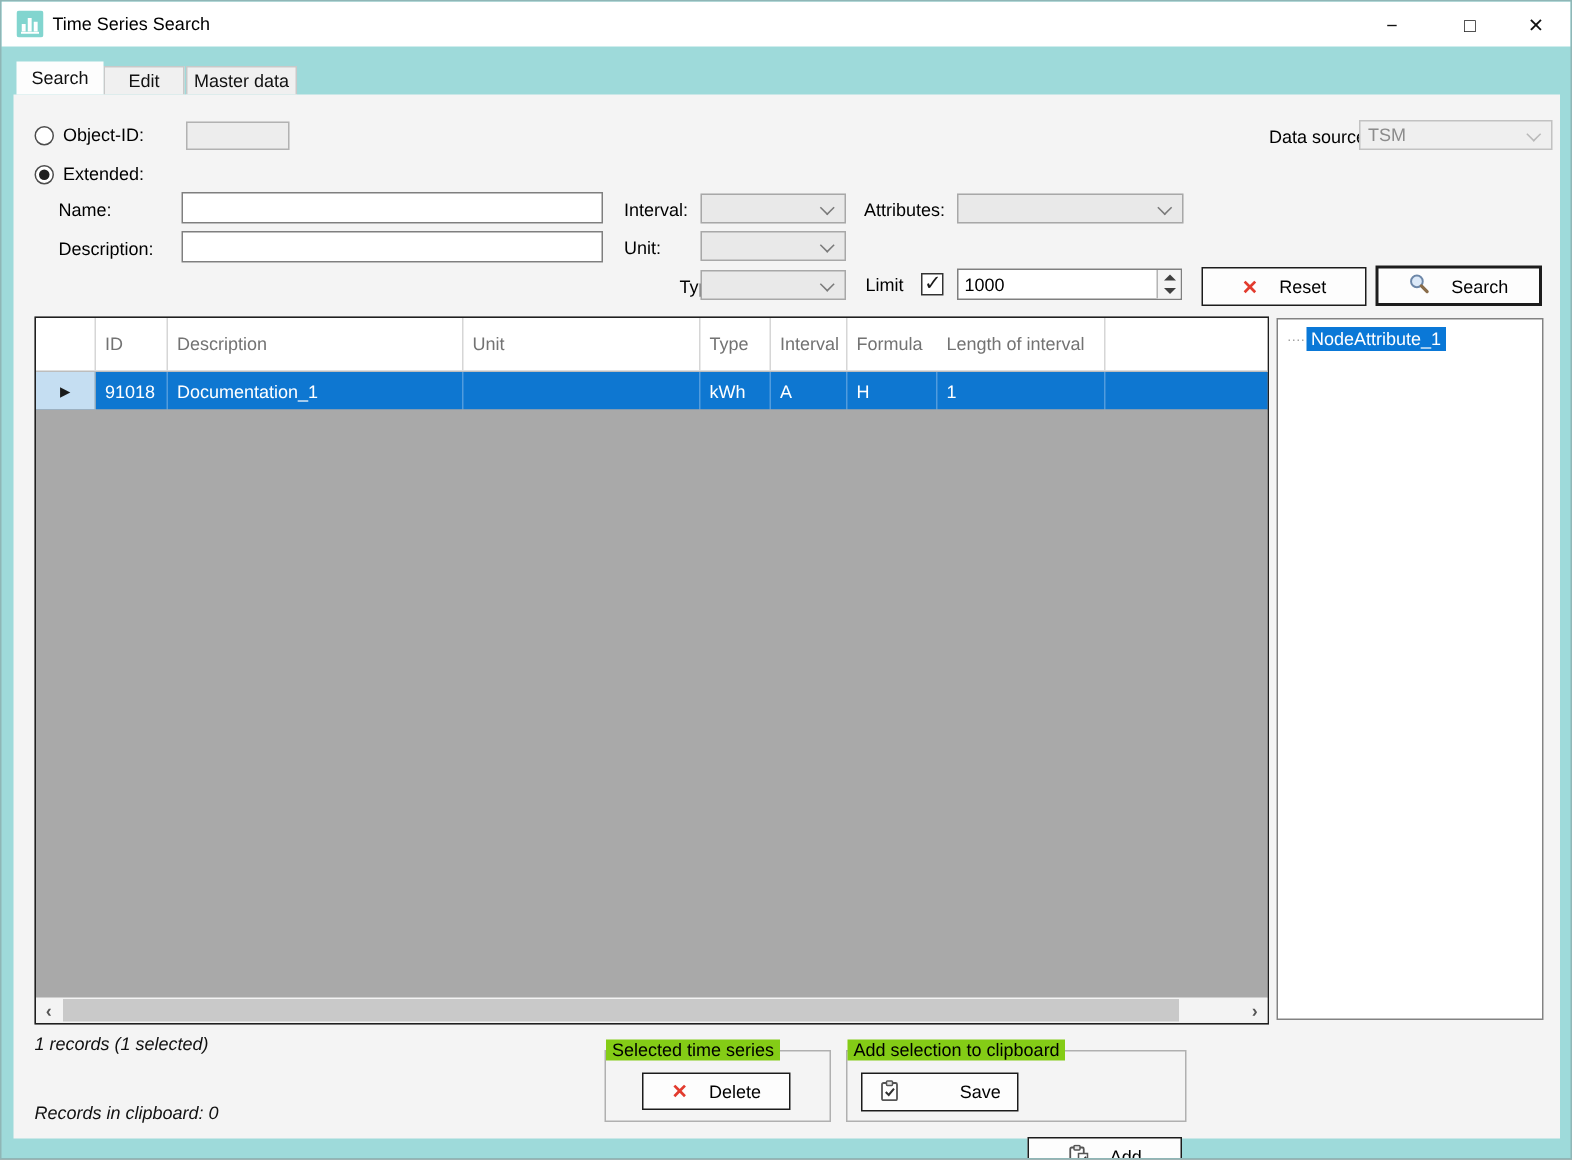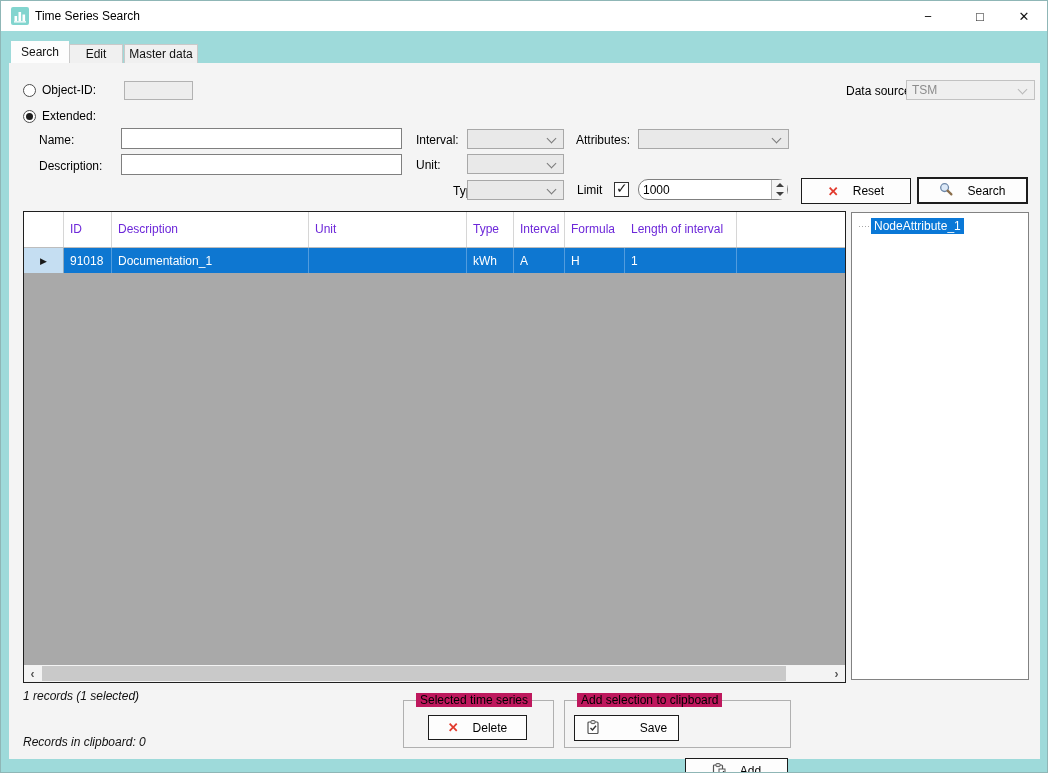--- a/index.html
+++ b/index.html
@@ -46,40 +46,40 @@
   .tri-down { bottom:3px; border-top:4px solid #404040; }
 
   .btn { position:absolute; background:#fdfdfd; border:1px solid #1c1c1c; display:flex; align-items:center; justify-content:center; gap:14px; font-size:12px; color:#000; padding:0; font-family:"Liberation Sans", sans-serif; }
   .btn-default { border-width:2px; }
   .icon-x { color:#e23b2e; font-weight:bold; font-size:13px; line-height:1; }
 
   
   .grid { position:absolute; left:14px; top:148px; width:823px; height:472px; background:#a9a9a9; border:1px solid #1f1f1f; display:flex; flex-direction:column; }
   .grid-cols { display:grid; grid-template-columns:40px 48px 197px 158px 47px 51px 60px 112px 1fr; }
   .grid-header { background:#fff; height:36px; border-bottom:1px solid #bdbdbd; }
-  .gh-cell { border-right:1px solid #d6d6d6; font-size:12px; color:#6d28d9; display:flex; align-items:center; padding:0 6px; line-height:1.15; }
+  .gh-cell { border-right:1px solid #d6d6d6; font-size:12px; color:#737373; display:flex; align-items:center; padding:0 6px; line-height:1.15; }
   .grid-row { height:25px; background:#0e77d1; color:#fff; }
   .gr-cell { font-size:12px; display:flex; align-items:center; padding:0 6px; border-right:1px solid rgba(255,255,255,0.28); overflow:hidden; white-space:nowrap; }
   .gr-selector { background:#c5def2; color:#1a1a1a; justify-content:center; padding:0; border-right:1px solid #8fa9bd; font-size:9px; }
   .grid-filler { flex:1; background:#a9a9a9; }
   .grid-scrollbar { position:relative; height:17px; background:#f3f3f3; }
   .sb-arrow { position:absolute; top:0; width:17px; height:17px; display:flex; align-items:center; justify-content:center; font-size:12px; font-weight:bold; color:#555; }
   .sb-left { left:0; } .sb-right { right:0; }
   .sb-thumb { position:absolute; left:18px; top:1px; width:744px; height:15px; background:#c9c9c9; }
 
   
   .tree { position:absolute; left:842px; top:149px; width:178px; height:468px; background:#fff; border:1px solid #828282; padding:5px 2px; }
   .tree-item { display:flex; align-items:center; font-size:12px; }
   .tree-dots { color:#9a9a9a; font-size:9px; margin:0 1px 0 4px; letter-spacing:0px; }
   .tree-label-sel { background:#0a78d7; color:#fff; padding:1px 3px; }
 
   .status { position:absolute; font-size:12px; font-style:italic; color:#111; white-space:nowrap; }
 
   .groupbox { position:absolute; border:1px solid #b0b0b0; }
-  .gb-legend { position:absolute; top:-8px; left:12px; background:#be185d; padding:0 4px; font-size:12px; font-style:normal; color:#000; white-space:nowrap;text-align:center; }
+  .gb-legend { position:absolute; top:-8px; left:0; background:#84cc16; padding:0 4px; font-size:12px; font-style:normal; color:#000; white-space:nowrap;text-align:center; }
   .groupbox .btn { position:absolute; }
   .btn svg { flex:none; }
 </style>
 </head>
 <body>
 
 <div class="window">
 
   <div class="titlebar">
     <span class="app-icon">
@@ -139,21 +139,21 @@
     <span class="lbl" style="left:407px; top:121px;margin-left:37px;">Type:</span>
     <div class="dropdown" style="left:458px; top:117px; width:97px; height:20px;">
       <span class="val"></span>
       <span class="chev"></span>
     </div>
 
     <span class="lbl" style="left:568px; top:120px;">Limit</span>
     <span class="checkbox" style="left:605px; top:119px;">
       <span class="mark">✓</span>
     </span>
-    <div class="spinner" style="left:629px; top:116px; width:150px; height:21px;border-radius:10px;">
+    <div class="spinner" style="left:629px; top:116px; width:150px; height:21px;">
       <input value="1000" style="">
       <span class="spin-arrows">
         <span class="tri-up"></span>
         <span class="tri-down"></span>
       </span>
     </div>
 
     <span class="lbl" style="left:837px; top:21px;">Data source:</span>
     <div class="dropdown" style="left:897px; top:17px; width:129px; height:20px; background:#efefef; border-color:#c2c2c2;">
       <span class="val" style="color:#8c8c8c;">TSM</span>

